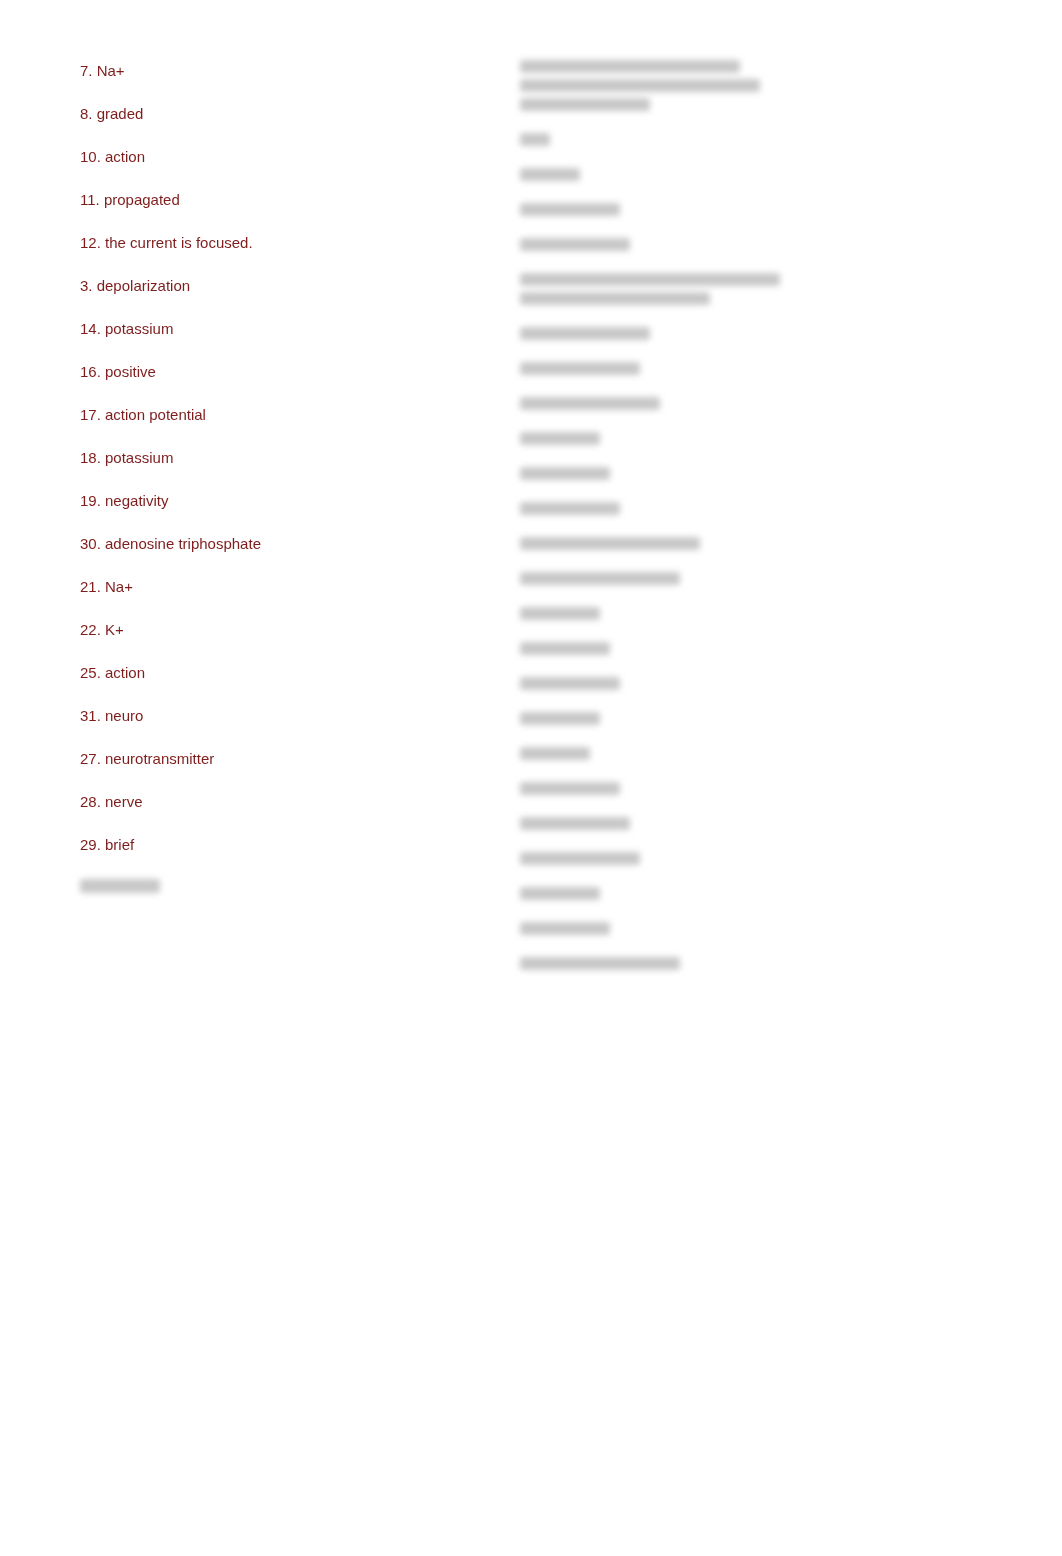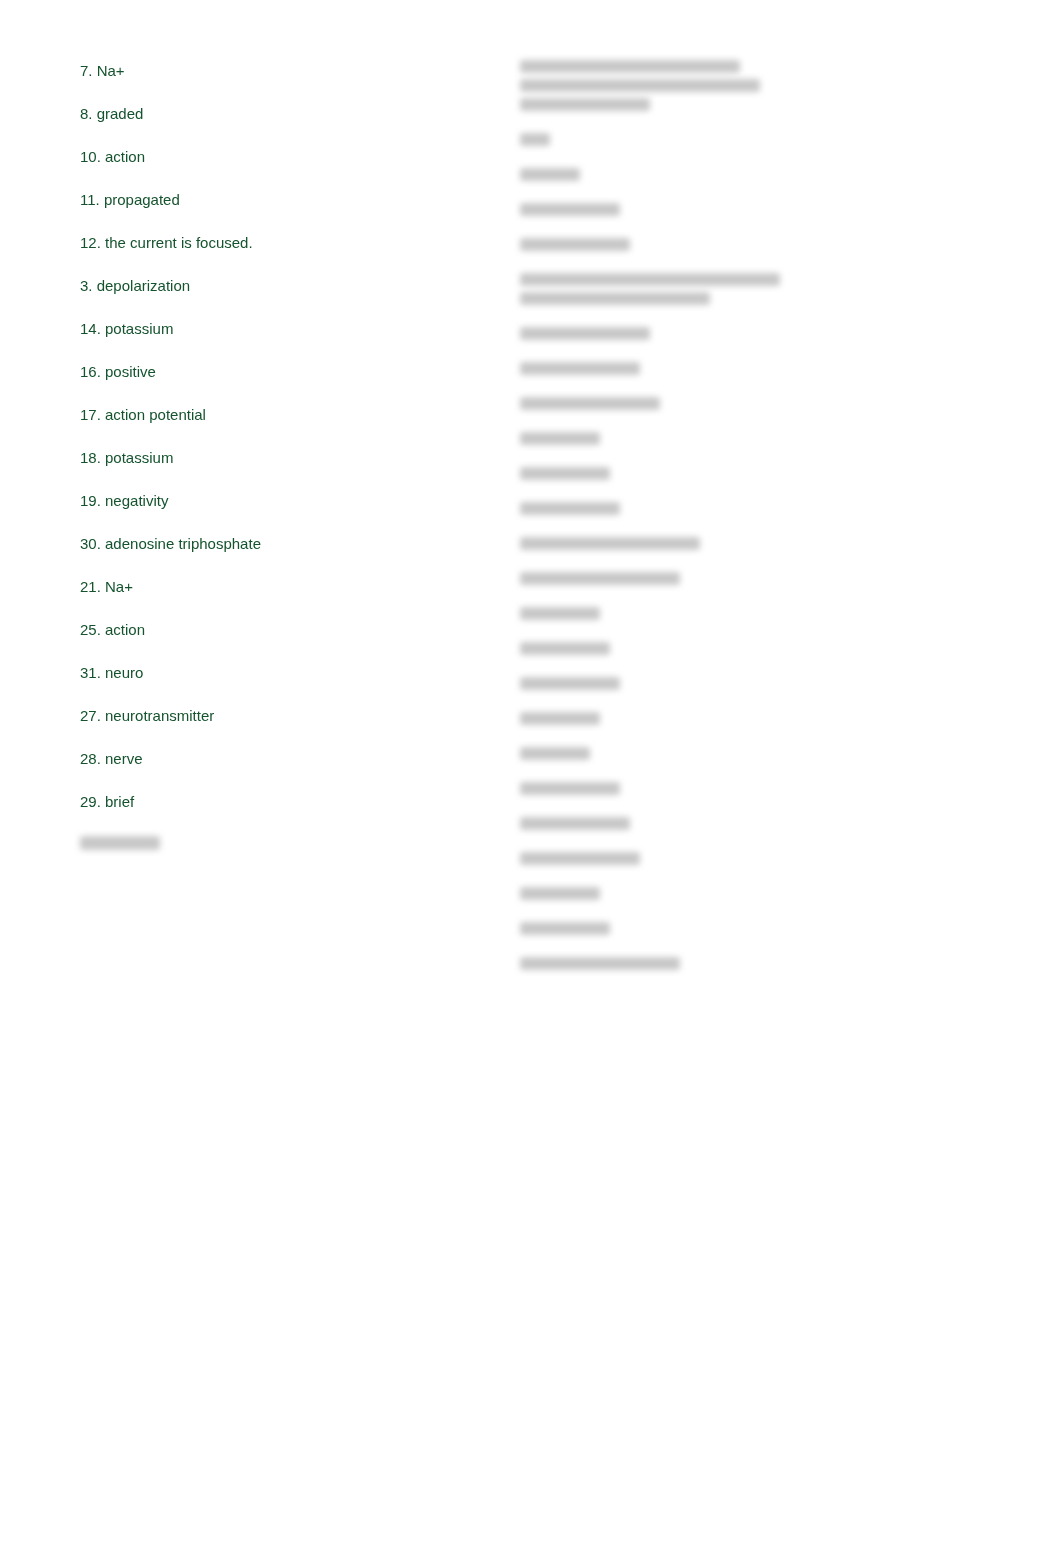--- a/index.html
+++ b/index.html
@@ -32,21 +32,21 @@
       flex: 1;
     }
 
     .list-item {
       margin-bottom: 22px;
       line-height: 1.4;
     }
 
     .list-item-text {
       font-size: 15px;
-      color: #14532d;
+      color: #7f1d1d;
     }
 
     .blurred-text {
       display: inline-block;
       border-radius: 3px;
       height: 14px;
       background: #b0b0b0;
       filter: blur(3px);
       opacity: 0.7;
     }
@@ -78,20 +78,21 @@
       <div class="list-item"><span class="list-item-text">11. propagated</span></div>
       <div class="list-item"><span class="list-item-text">12. the current is focused.</span></div>
       <div class="list-item"><span class="list-item-text">3. depolarization</span></div>
       <div class="list-item"><span class="list-item-text">14. potassium</span></div>
       <div class="list-item"><span class="list-item-text">16. positive</span></div>
       <div class="list-item"><span class="list-item-text">17. action potential</span></div>
       <div class="list-item"><span class="list-item-text">18. potassium</span></div>
       <div class="list-item"><span class="list-item-text">19. negativity</span></div>
       <div class="list-item"><span class="list-item-text">30. adenosine triphosphate</span></div>
       <div class="list-item"><span class="list-item-text">21. Na+</span></div>
+      <div class="list-item"><span class="list-item-text">22. K+</span></div>
       <div class="list-item"><span class="list-item-text">25. action</span></div>
       <div class="list-item"><span class="list-item-text">31. neuro</span></div>
       <div class="list-item"><span class="list-item-text">27. neurotransmitter</span></div>
       <div class="list-item"><span class="list-item-text">28. nerve</span></div>
       <div class="list-item"><span class="list-item-text">29. brief</span></div>
       <div class="list-item"><span class="blurred-text" style="width: 80px;"></span></div>
     </div>
   <div class="right-column">
 
   <div class="right-item">

